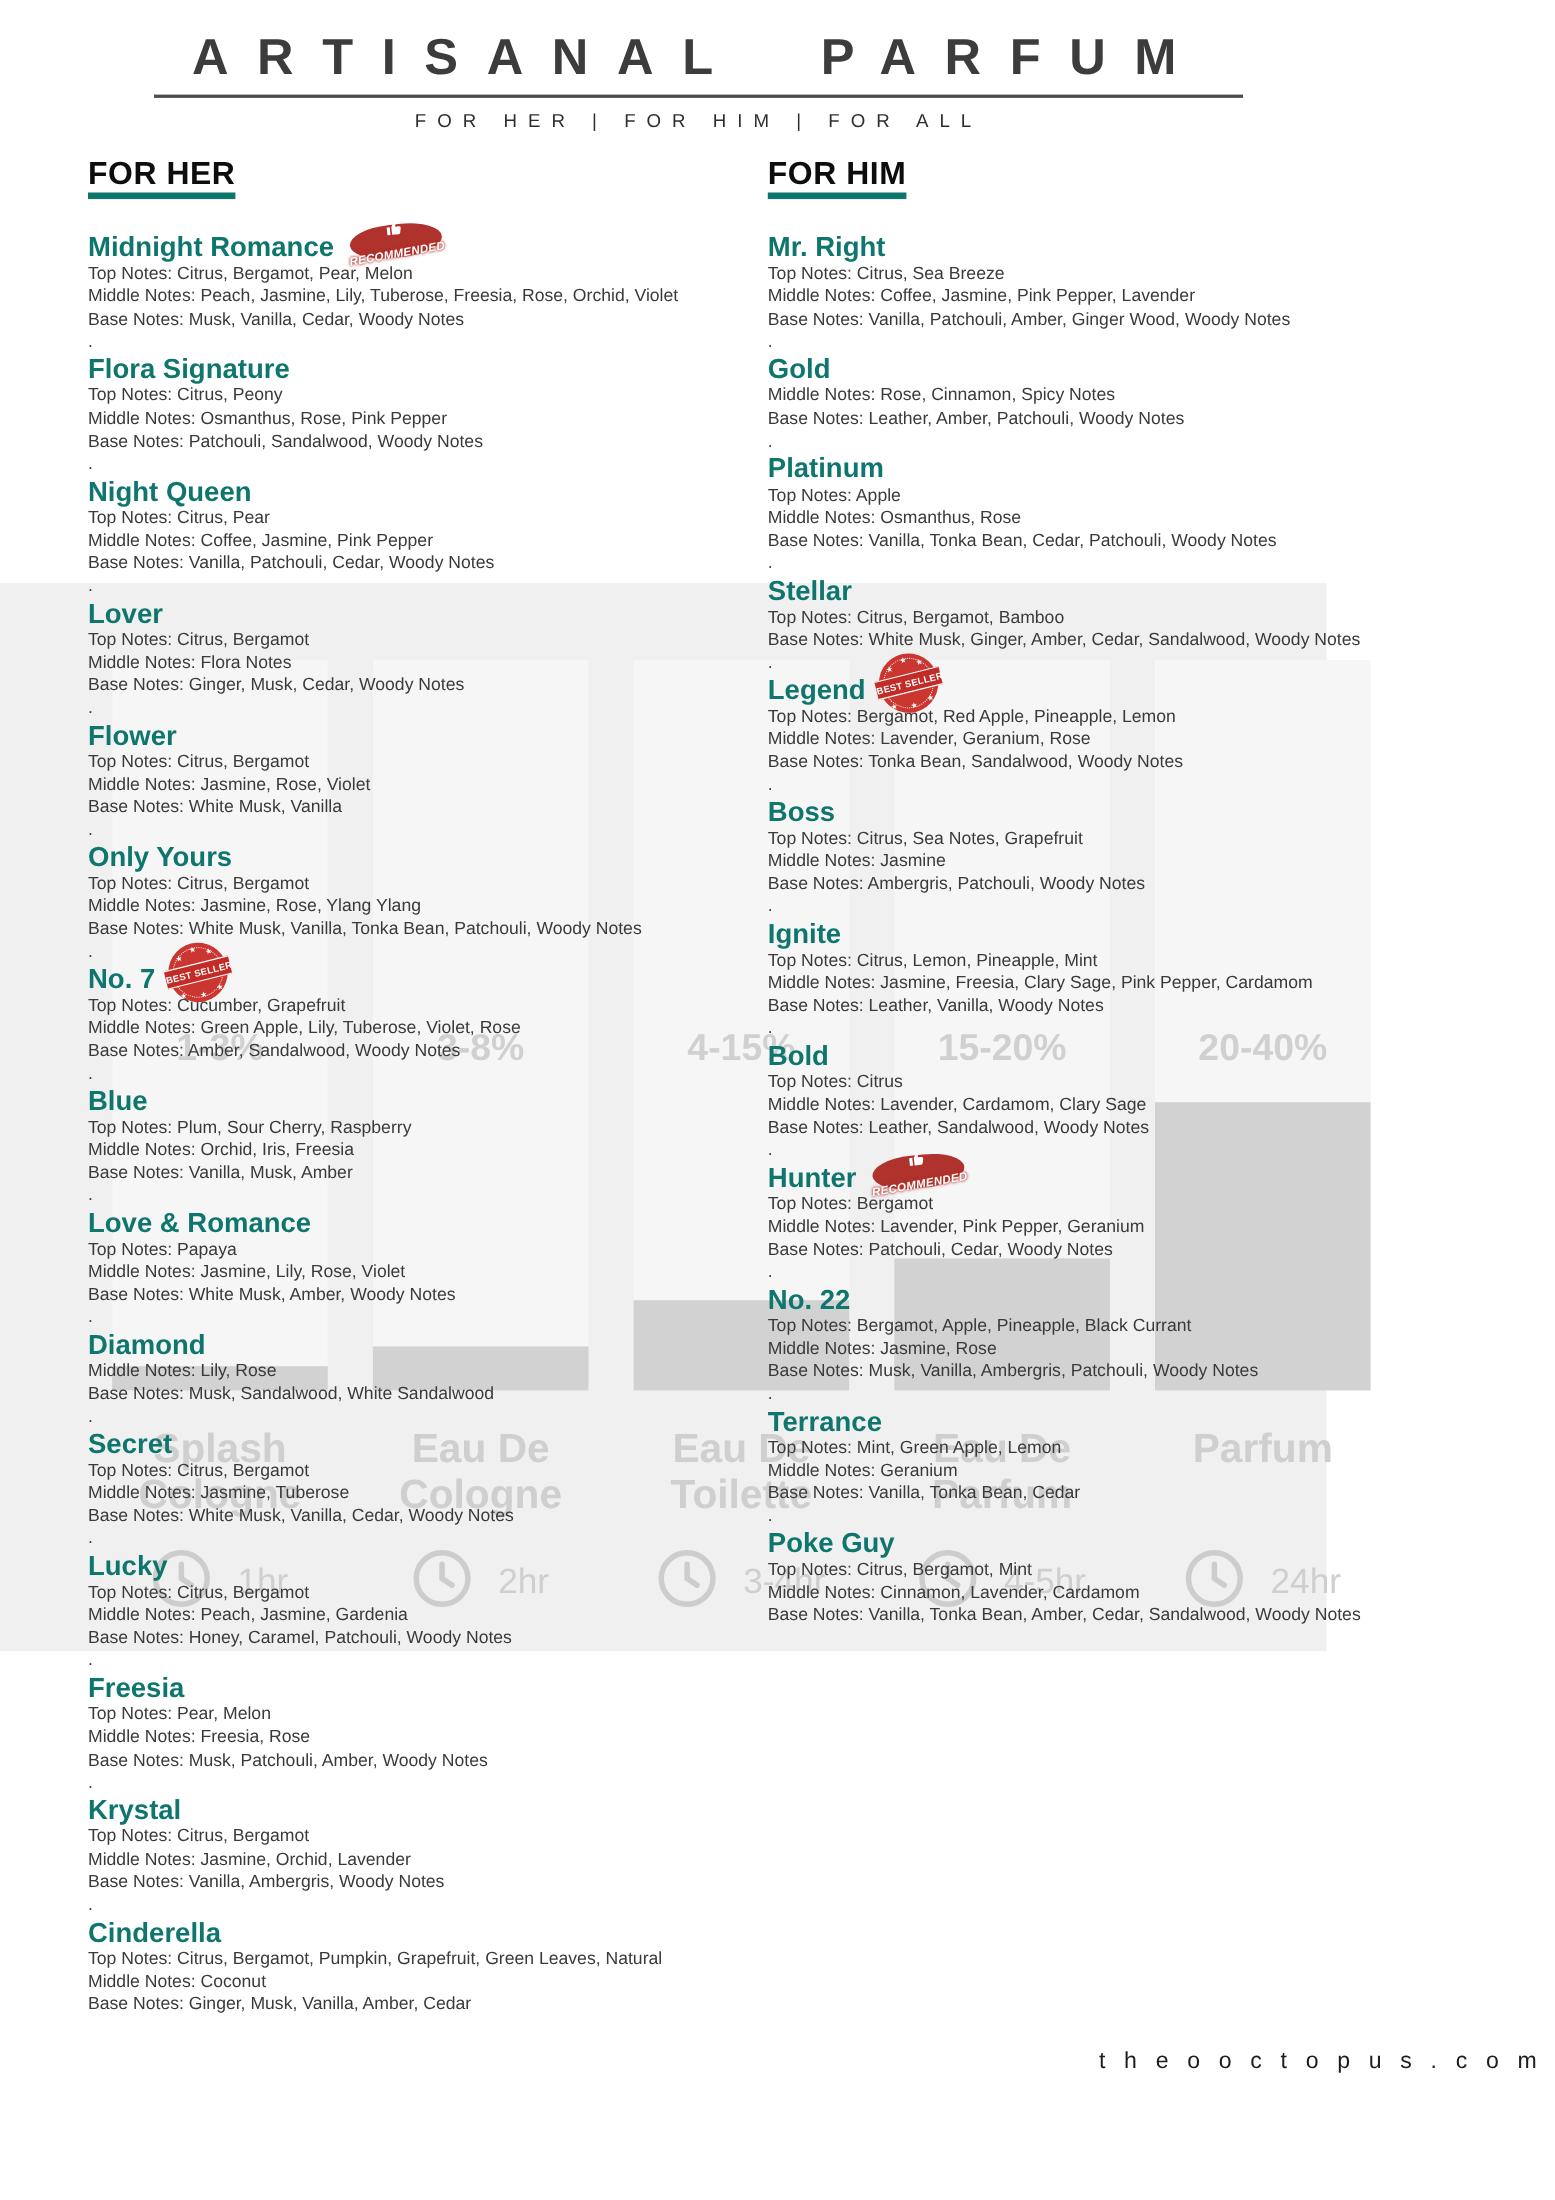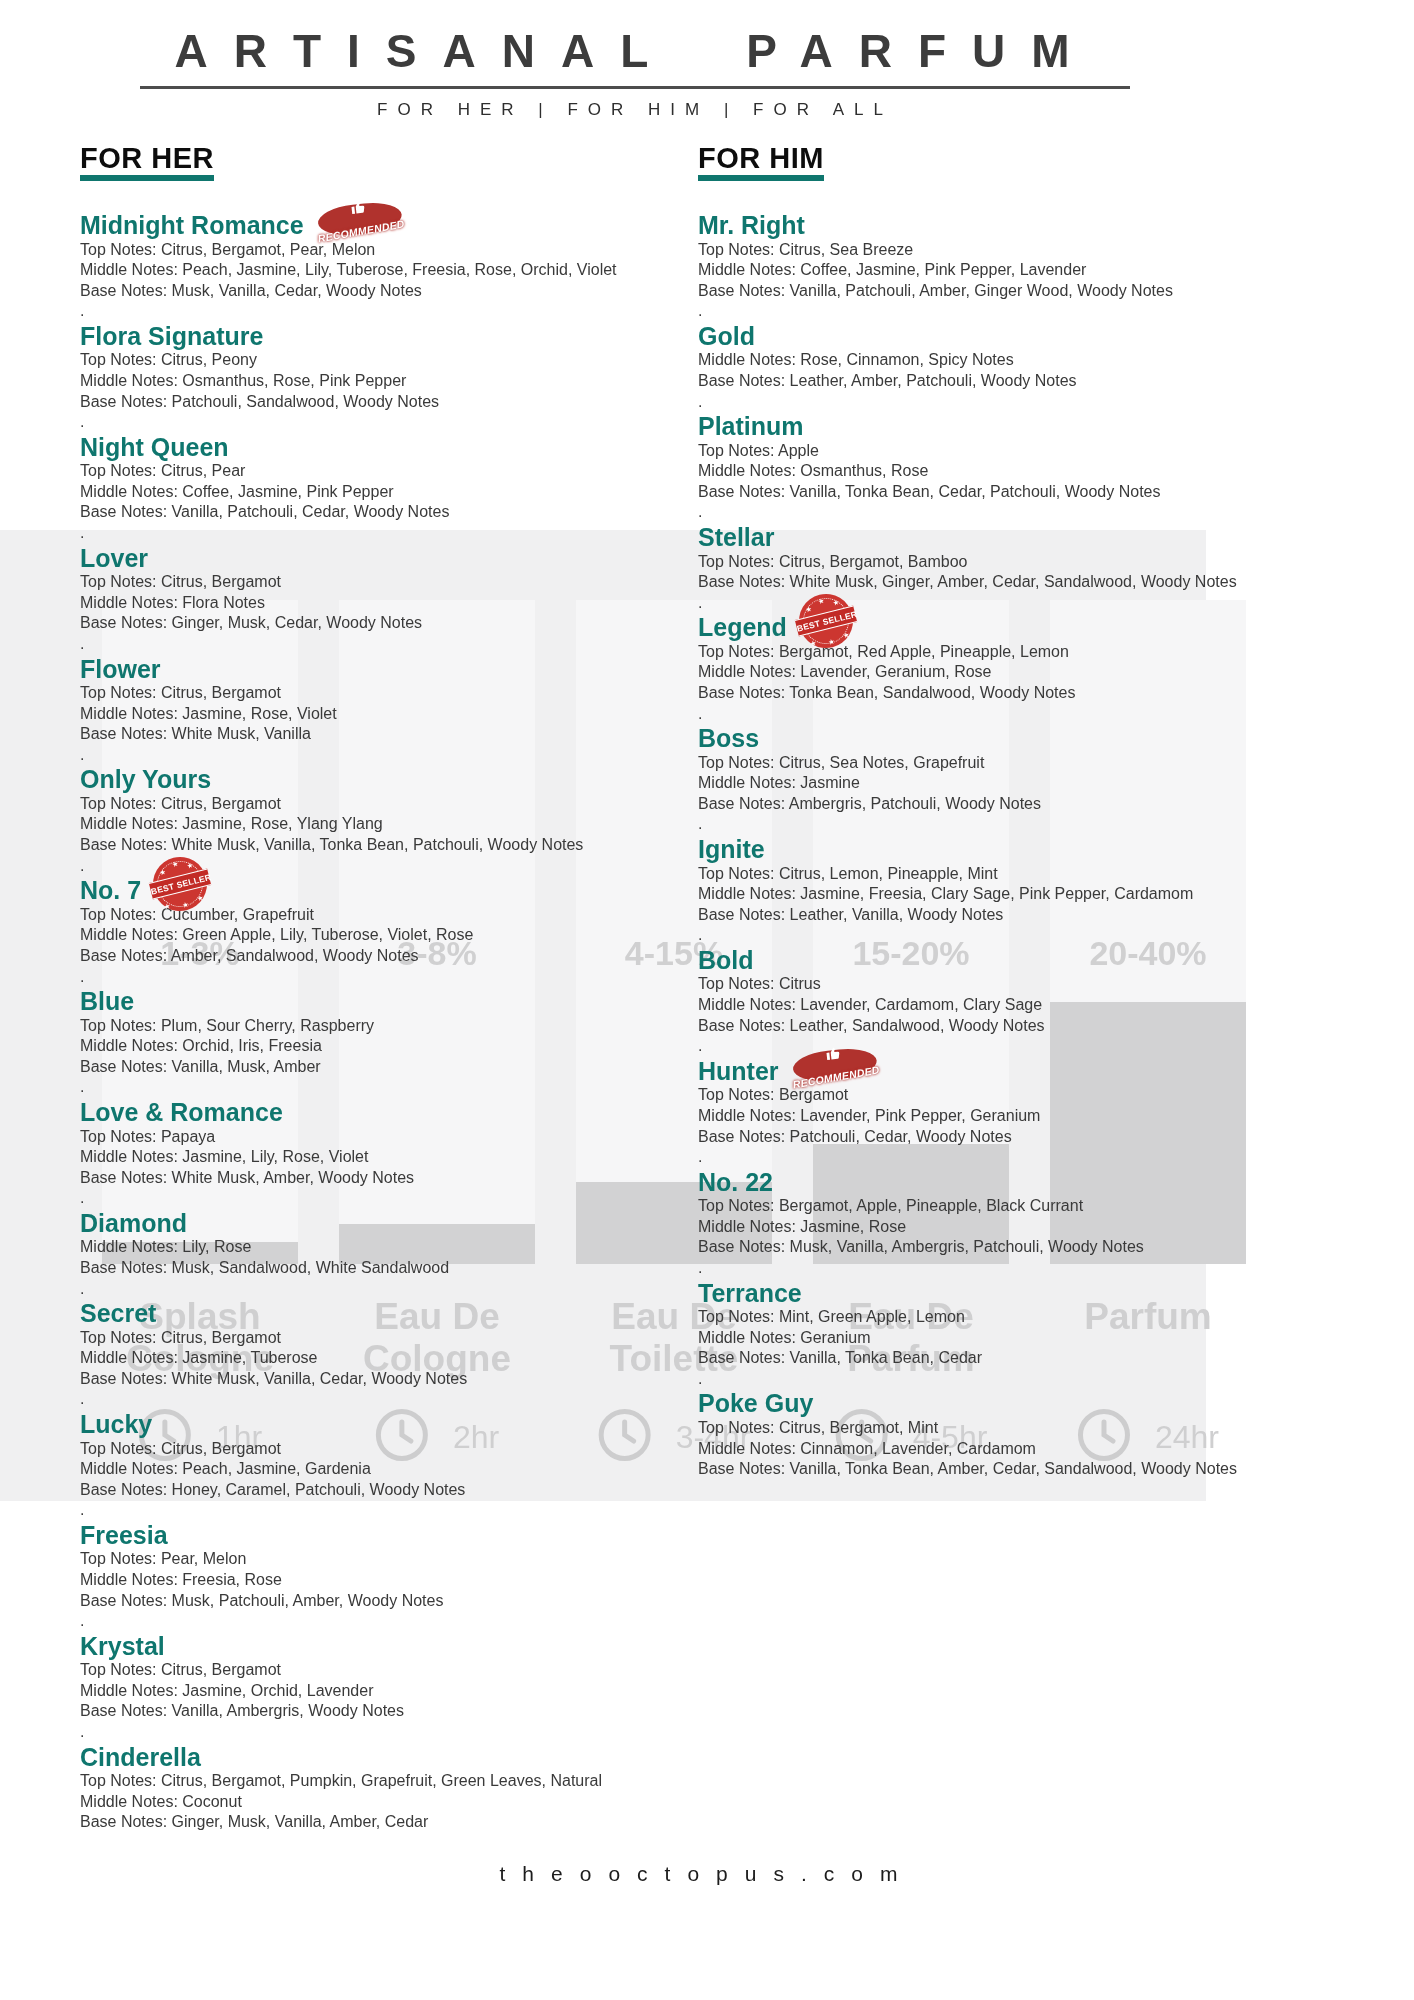--- a/index.html
+++ b/index.html
@@ -48,21 +48,21 @@
                transform:rotate(-14deg);flex:0 0 auto;}
   .badge-stamp .disc{position:absolute;inset:0;border-radius:50%;background:#cc3630;}
   .badge-stamp .inner{position:absolute;inset:4px;border-radius:50%;border:1.5px dotted rgba(255,255,255,0.9);}
   .badge-stamp .star{position:absolute;color:#ffffff;font-size:7px;line-height:7px;}
   .badge-stamp .band{position:absolute;left:-3px;right:-3px;top:50%;transform:translateY(-50%);
                      background:#c22b26;border-top:1.5px solid #ffffff;border-bottom:1.5px solid #ffffff;
                      text-align:center;font-size:8.5px;font-weight:800;color:#ffffff;padding:2.5px 0;
                      letter-spacing:0.3px;white-space:nowrap;}
 
   
-  .footer{position:absolute;top:1862px;left:0;width:1414px;text-align:center;font-size:21px;color:#1d1d1d;
+  .footer{position:absolute;top:1862px;left:0;width:1414px;text-align:right;font-size:21px;color:#1d1d1d;
           letter-spacing:17px;z-index:2;white-space:nowrap;}
 </style>
 </head>
 <body>
 
 <div class="page">
 
   <div class="wm-band" id="watermark" style="background: rgb(240, 240, 241);">
       <div class="wm-stripe" style="left: 200px;"></div>
       <div class="wm-bar" style="left: 200px; top: 712px; height: 22px;"></div>

